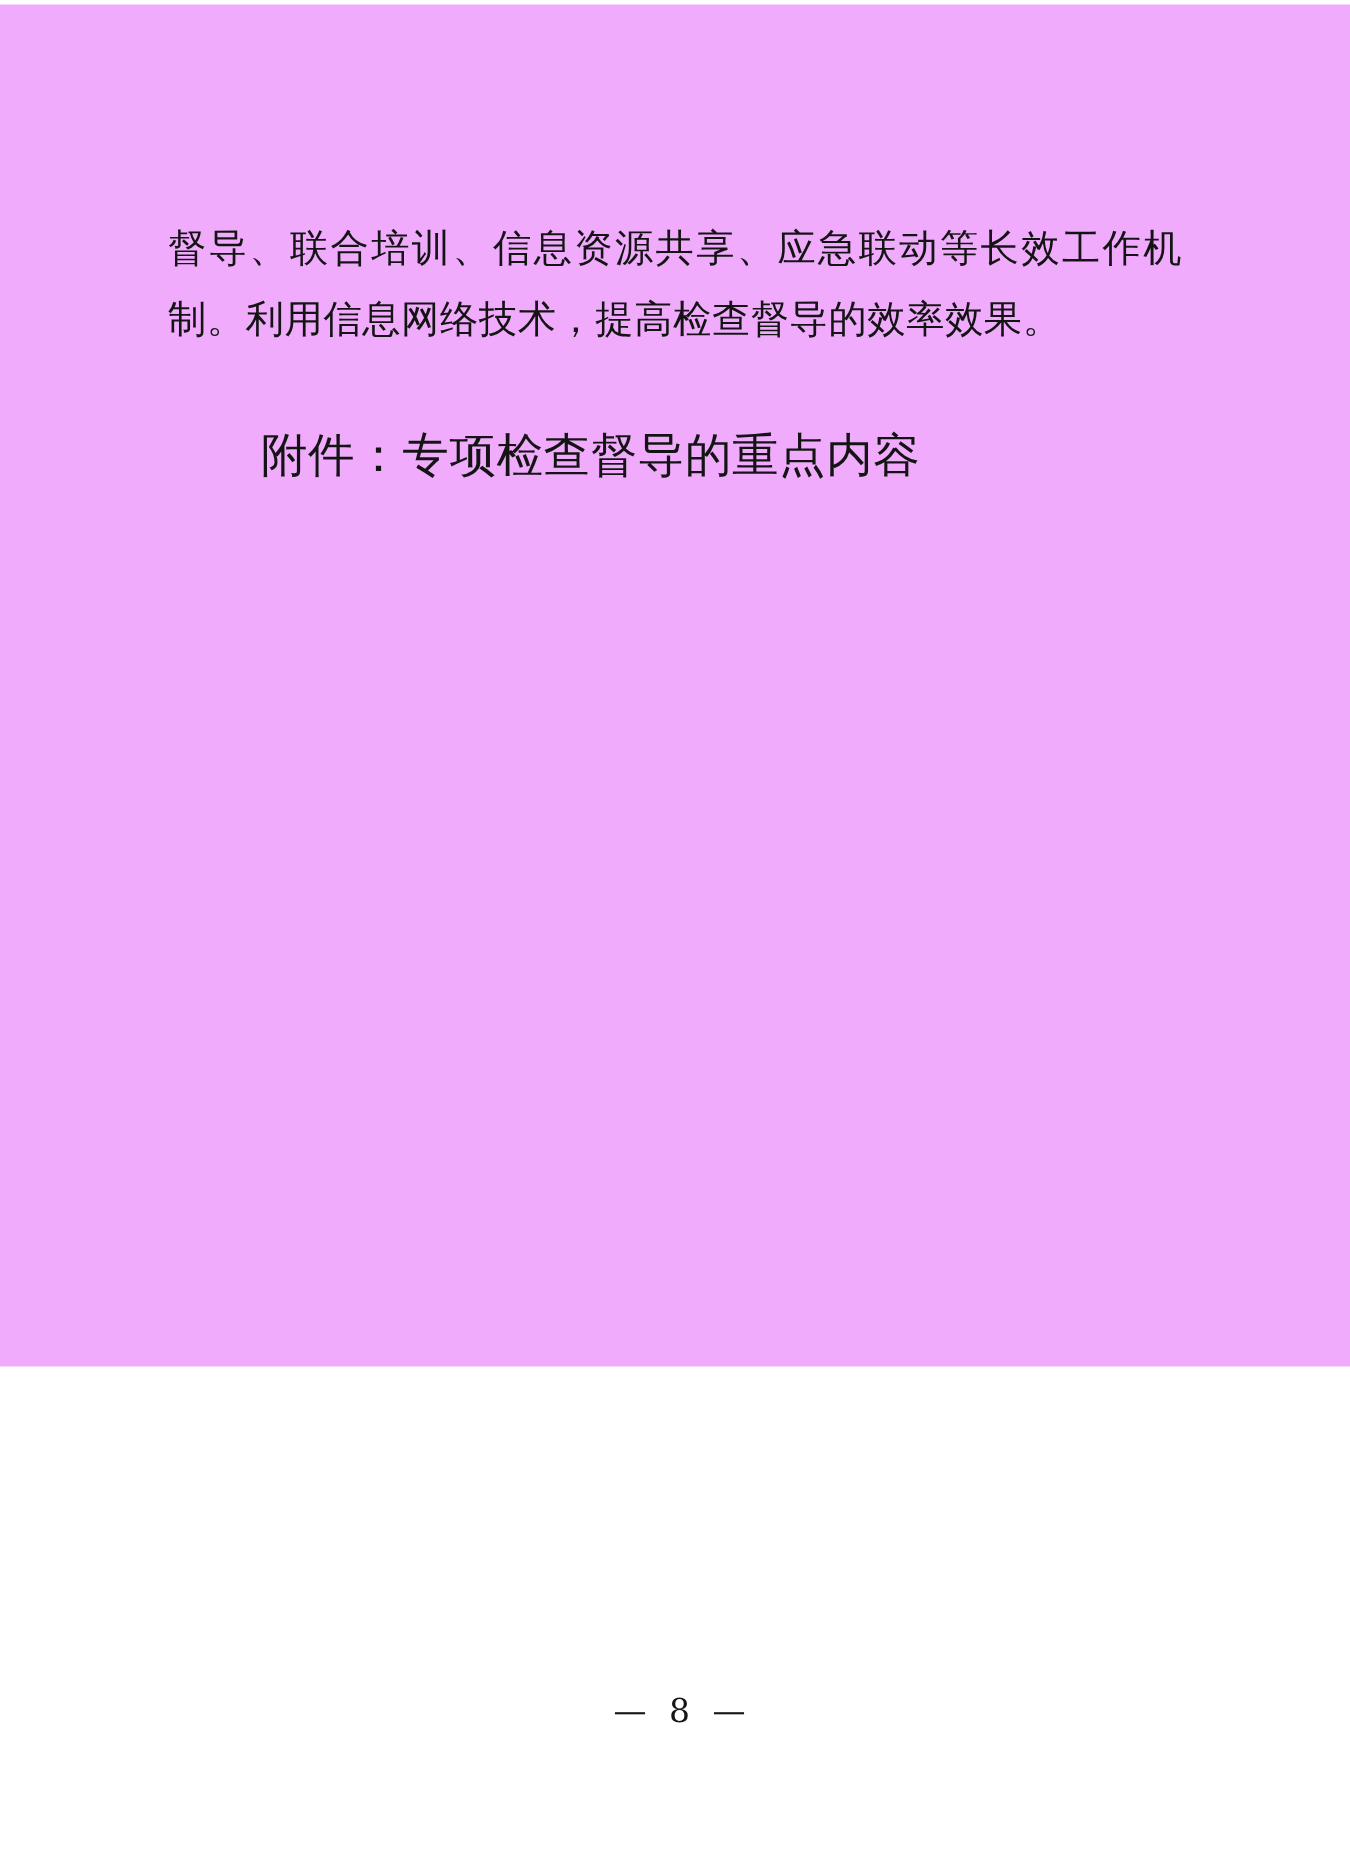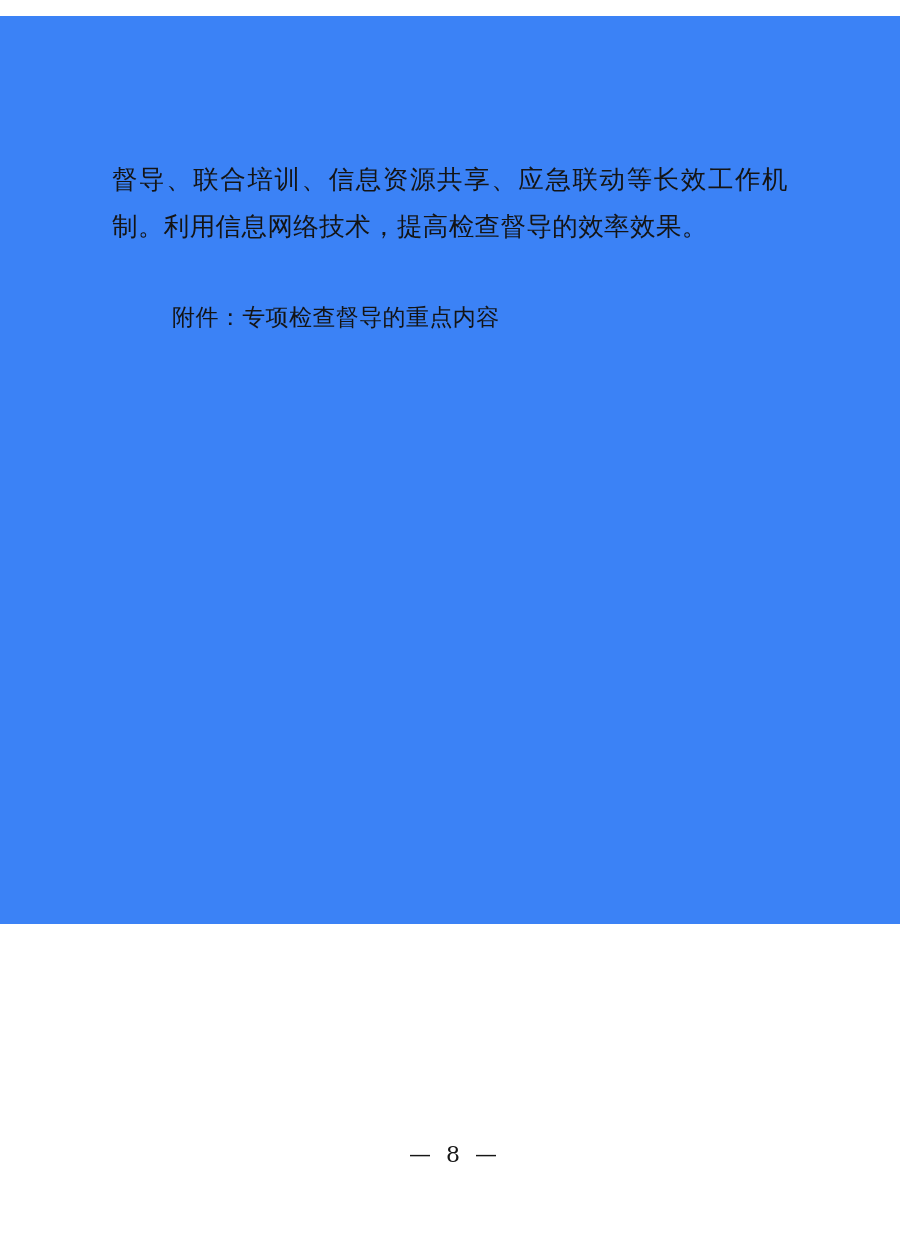--- a/index.html
+++ b/index.html
@@ -11,24 +11,24 @@
     width: 900px;
     height: 1236px;
     position: relative;
     font-family: "DejaVu Serif", "Liberation Serif", serif;
     color: #121212;
     overflow: hidden;
   }
   .page {
     position: absolute;
     left: 0;
-    top: 16px;
+    top: 3px;
     width: 900px;
     height: 908px;
-    background: #3b82f6;
+    background: #f0abfc;
   }
   .body-area {
     position: absolute;
     left: 112px;
     top: 140px;
     width: 676px;
   }
   p.para {
     margin: 0;
     font-size: 25.5px;
@@ -36,23 +36,23 @@
     letter-spacing: 0.4px;
     text-align: justify;
     text-justify: inter-character;
     font-family: "DejaVu Serif", "Liberation Serif", serif;
     color: #141414;
   }
   p.para.indent {
     text-indent: 2em;
   }
   .attachment {
-    margin: 14px;
+    margin: 0;
     margin-top: 44px;
-    font-size: 23px;
+    font-size: 31px;
     line-height: 47px;
     letter-spacing: 0.4px;
     text-indent: 2em;
     color: #141414;
   }
   .page-number {
     position: absolute;
     left: 0;
     top: 1126px;
     width: 900px;

